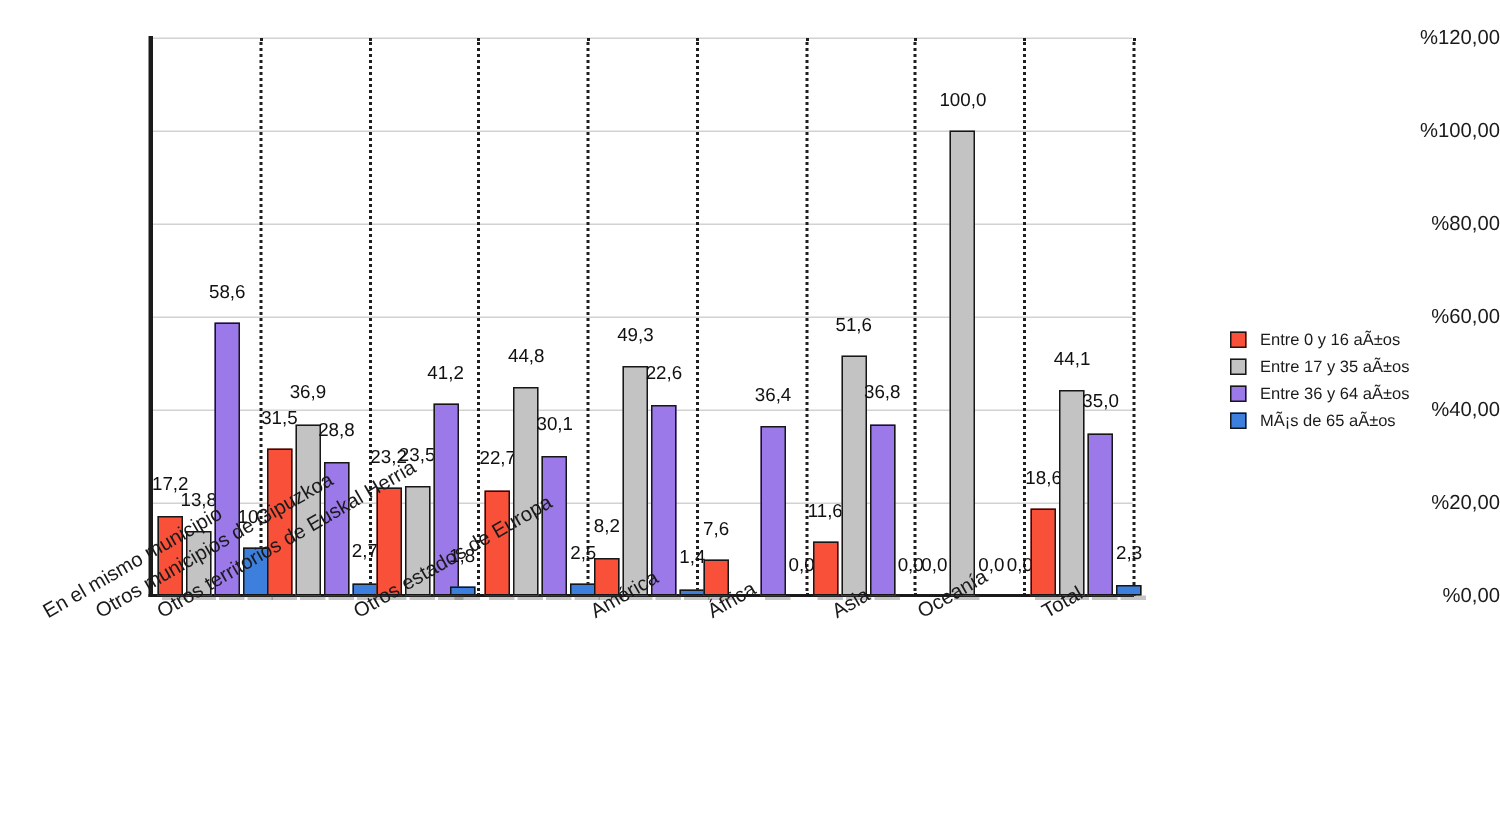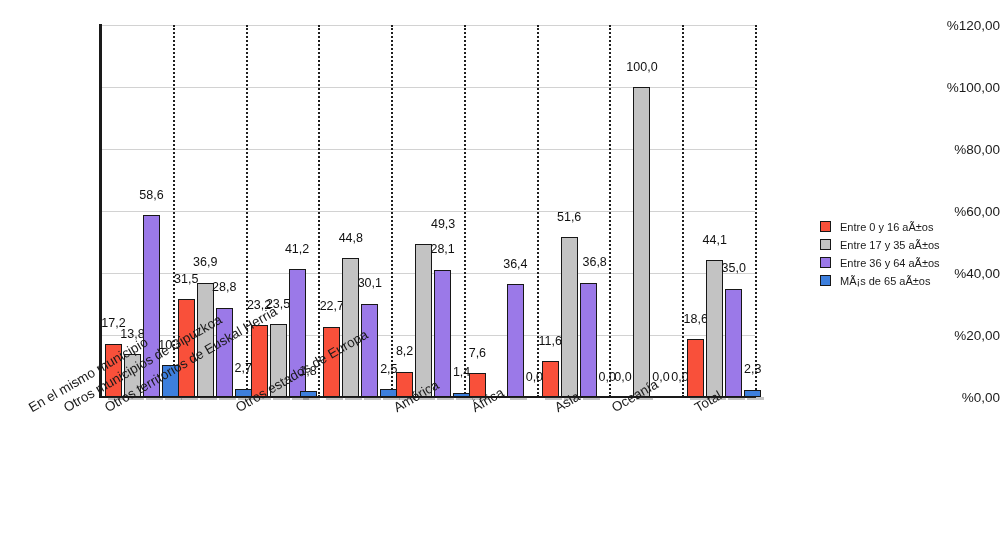--- a/index.html
+++ b/index.html
@@ -234,29 +234,29 @@
           <div class="bar" style="height: 7.75px; background: rgb(61, 127, 221);"></div>
           <div class="bar-label" style="bottom: 7.75px;">2,5</div>
         </div>
       </div>
       <div class="group" style="left: 291.111px; width: 72.7778px;">
         <div class="bar-wrap" style="left: 5px; height: 25.42px;">
           <div class="bar-shadow" style="height: 3px;"></div>
           <div class="bar" style="height: 25.42px; background: rgb(249, 80, 58);"></div>
           <div class="bar-label" style="bottom: 25.42px;">8,2</div>
         </div>
-        <div class="bar-wrap" style="left: 24px; height: 152.83px; padding-left: 39px;">
+        <div class="bar-wrap" style="left: 24px; height: 152.83px;">
           <div class="bar-shadow" style="height: 3px;"></div>
           <div class="bar" style="height: 152.83px; background: rgb(195, 195, 195);"></div>
           <div class="bar-label" style="bottom: 152.83px;">49,3</div>
         </div>
         <div class="bar-wrap" style="left: 43px; height: 127.41px;">
           <div class="bar-shadow" style="height: 3px;"></div>
           <div class="bar" style="height: 127.41px; background: rgb(155, 121, 232);"></div>
-          <div class="bar-label" style="bottom: 127.41px;">28,1</div>
+          <div class="bar-label" style="bottom: 127.41px;">22,6</div>
         </div>
         <div class="bar-wrap" style="left: 62px; height: 4.34px;">
           <div class="bar-shadow" style="height: 2px;"></div>
           <div class="bar" style="height: 4.34px; background: rgb(61, 127, 221);"></div>
           <div class="bar-label" style="bottom: 4.34px;">1,4</div>
         </div>
       </div>
       <div class="group" style="left: 363.889px; width: 72.7778px;">
         <div class="bar-wrap" style="left: 5px; height: 23.56px;">
           <div class="bar-shadow" style="height: 3px;"></div>
@@ -276,21 +276,21 @@
         <div class="bar-wrap" style="left: 5px; height: 35.96px;">
           <div class="bar-shadow" style="height: 3px;"></div>
           <div class="bar" style="height: 35.96px; background: rgb(249, 80, 58);"></div>
           <div class="bar-label" style="bottom: 35.96px;">11,6</div>
         </div>
         <div class="bar-wrap" style="left: 24px; height: 159.96px;">
           <div class="bar-shadow" style="height: 3px;"></div>
           <div class="bar" style="height: 159.96px; background: rgb(195, 195, 195);"></div>
           <div class="bar-label" style="bottom: 159.96px;">51,6</div>
         </div>
-        <div class="bar-wrap" style="left: 43px; height: 125px; padding-left: 13px;">
+        <div class="bar-wrap" style="left: 43px; height: 125px;">
           <div class="bar-shadow" style="height: 3px;"></div>
           <div class="bar" style="height: 114.08px; background: rgb(155, 121, 232);"></div>
           <div class="bar-label" style="bottom: 114.08px;">36,8</div>
         </div>
         <div class="bar-wrap" style="left: 62px; height: 1px;">
           <div class="bar-label" style="bottom: 0px;">0,0</div>
         </div>
       </div>
       <div class="group" style="left: 509.444px; width: 72.7778px;">
         <div class="bar-wrap" style="left: 5px; height: 1px;">

